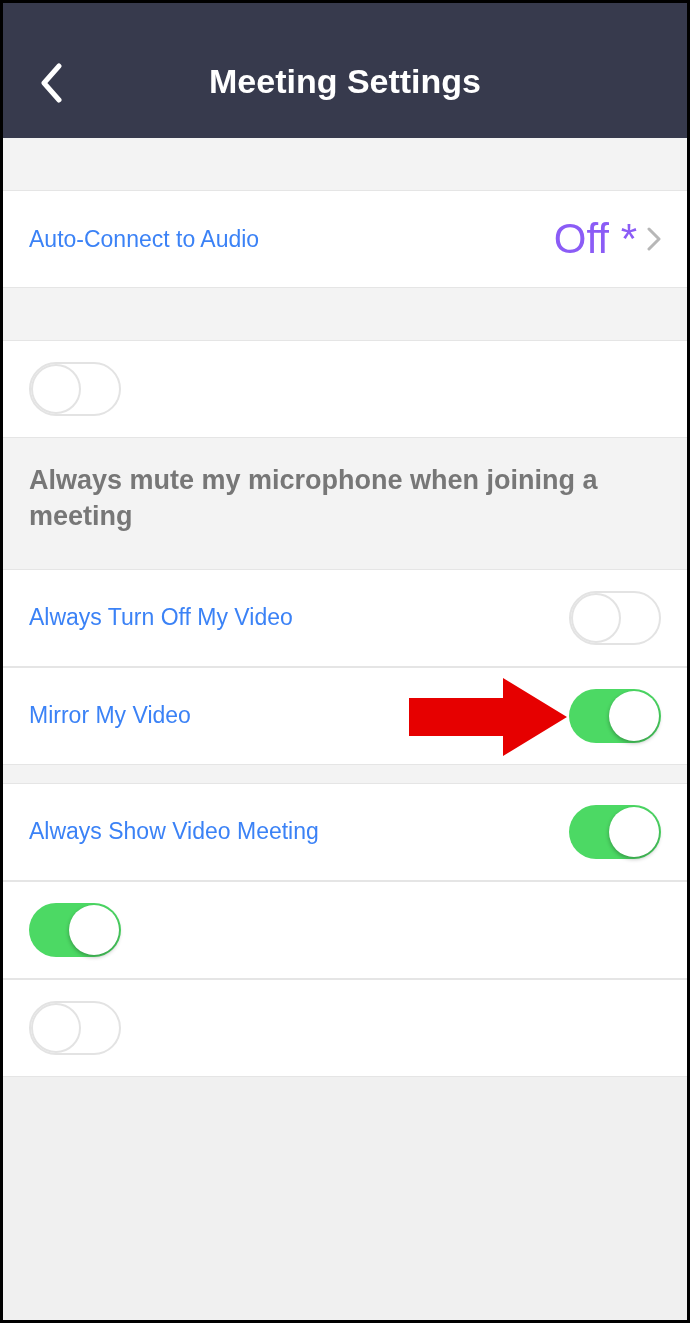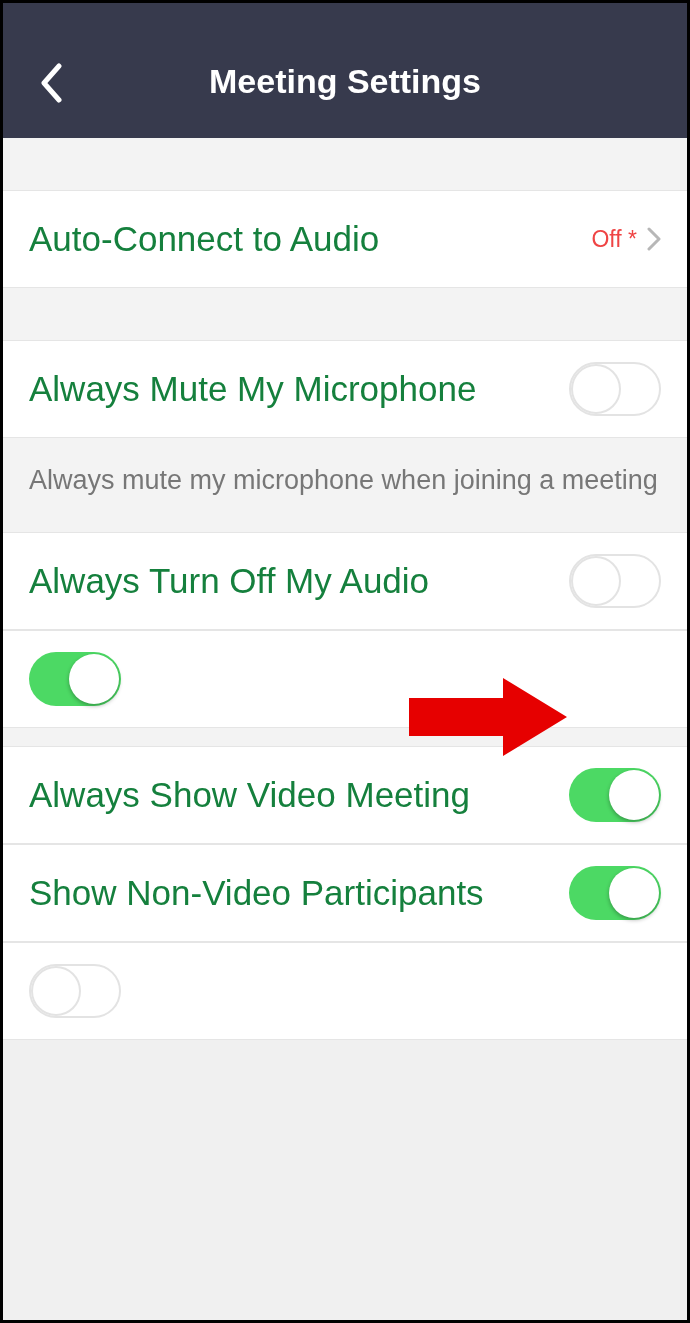--- a/index.html
+++ b/index.html
@@ -43,40 +43,41 @@
     background: #fff;
     border-top: 1px solid #e5e5e5;
     border-bottom: 1px solid #e5e5e5;
     display: flex;
     align-items: center;
     justify-content: space-between;
     padding: 0 26px 0 26px;
     height: 98px;
   }
   .row-label {
-    color: #15803d;
-    font-size: 35px;
+    color: #3b82f6;
+    font-size: 23px;
     font-weight: 400;
   }
   .row-value {
     display: flex;
     align-items: center;
     gap: 10px;
   }
   .value-text {
-    color: #ef4444;
-    font-size: 23px;
+    color: #8b5cf6;
+    font-size: 42px;
   }
   .chevron svg { width: 14px; height: 24px; display:block; }
   .desc {
     background: #f3f3f3;
     padding: 24px 26px 34px 26px;
     color: #777;
     font-size: 27px;
     line-height: 1.35;
+    font-weight: bold;
   }
   .toggle {
     width: 92px;
     height: 54px;
     border-radius: 27px;
     position: relative;
     cursor: pointer;
     flex-shrink: 0;
   }
   .toggle .knob {
@@ -136,51 +137,50 @@
         <svg viewBox="0 0 14 24">
             <polyline points="2,2 12,12 2,22" fill="none" stroke="#b7b7b7" stroke-width="3" stroke-linecap="round" stroke-linejoin="round"></polyline>
           </svg>
       </span>
     </div>
   </div>
 
   <div class="gap"></div>
 
   <div class="row">
-    <div class="row-label">Always Mute My Microphone</div>
     <div class="toggle off">
         <div class="knob"></div>
       </div>
   </div>
   <div class="desc">Always mute my microphone when joining a meeting</div>
 
   <div class="row">
-    <div class="row-label">Always Turn Off My Audio</div>
+    <div class="row-label">Always Turn Off My Video</div>
     <div class="toggle off">
         <div class="knob"></div>
       </div>
   </div>
 
   <div class="row">
+    <div class="row-label">Mirror My Video</div>
     <div class="toggle on">
         <div class="knob"></div>
       </div>
   </div>
 
   <div class="gap-sm"></div>
 
   <div class="row">
     <div class="row-label">Always Show Video Meeting</div>
     <div class="toggle on">
         <div class="knob"></div>
       </div>
   </div>
 
   <div class="row">
-    <div class="row-label">Show Non-Video Participants</div>
     <div class="toggle on">
         <div class="knob"></div>
       </div>
   </div>
 
   <div class="row">
 
     <div class="toggle off">
         <div class="knob"></div>
       </div>

